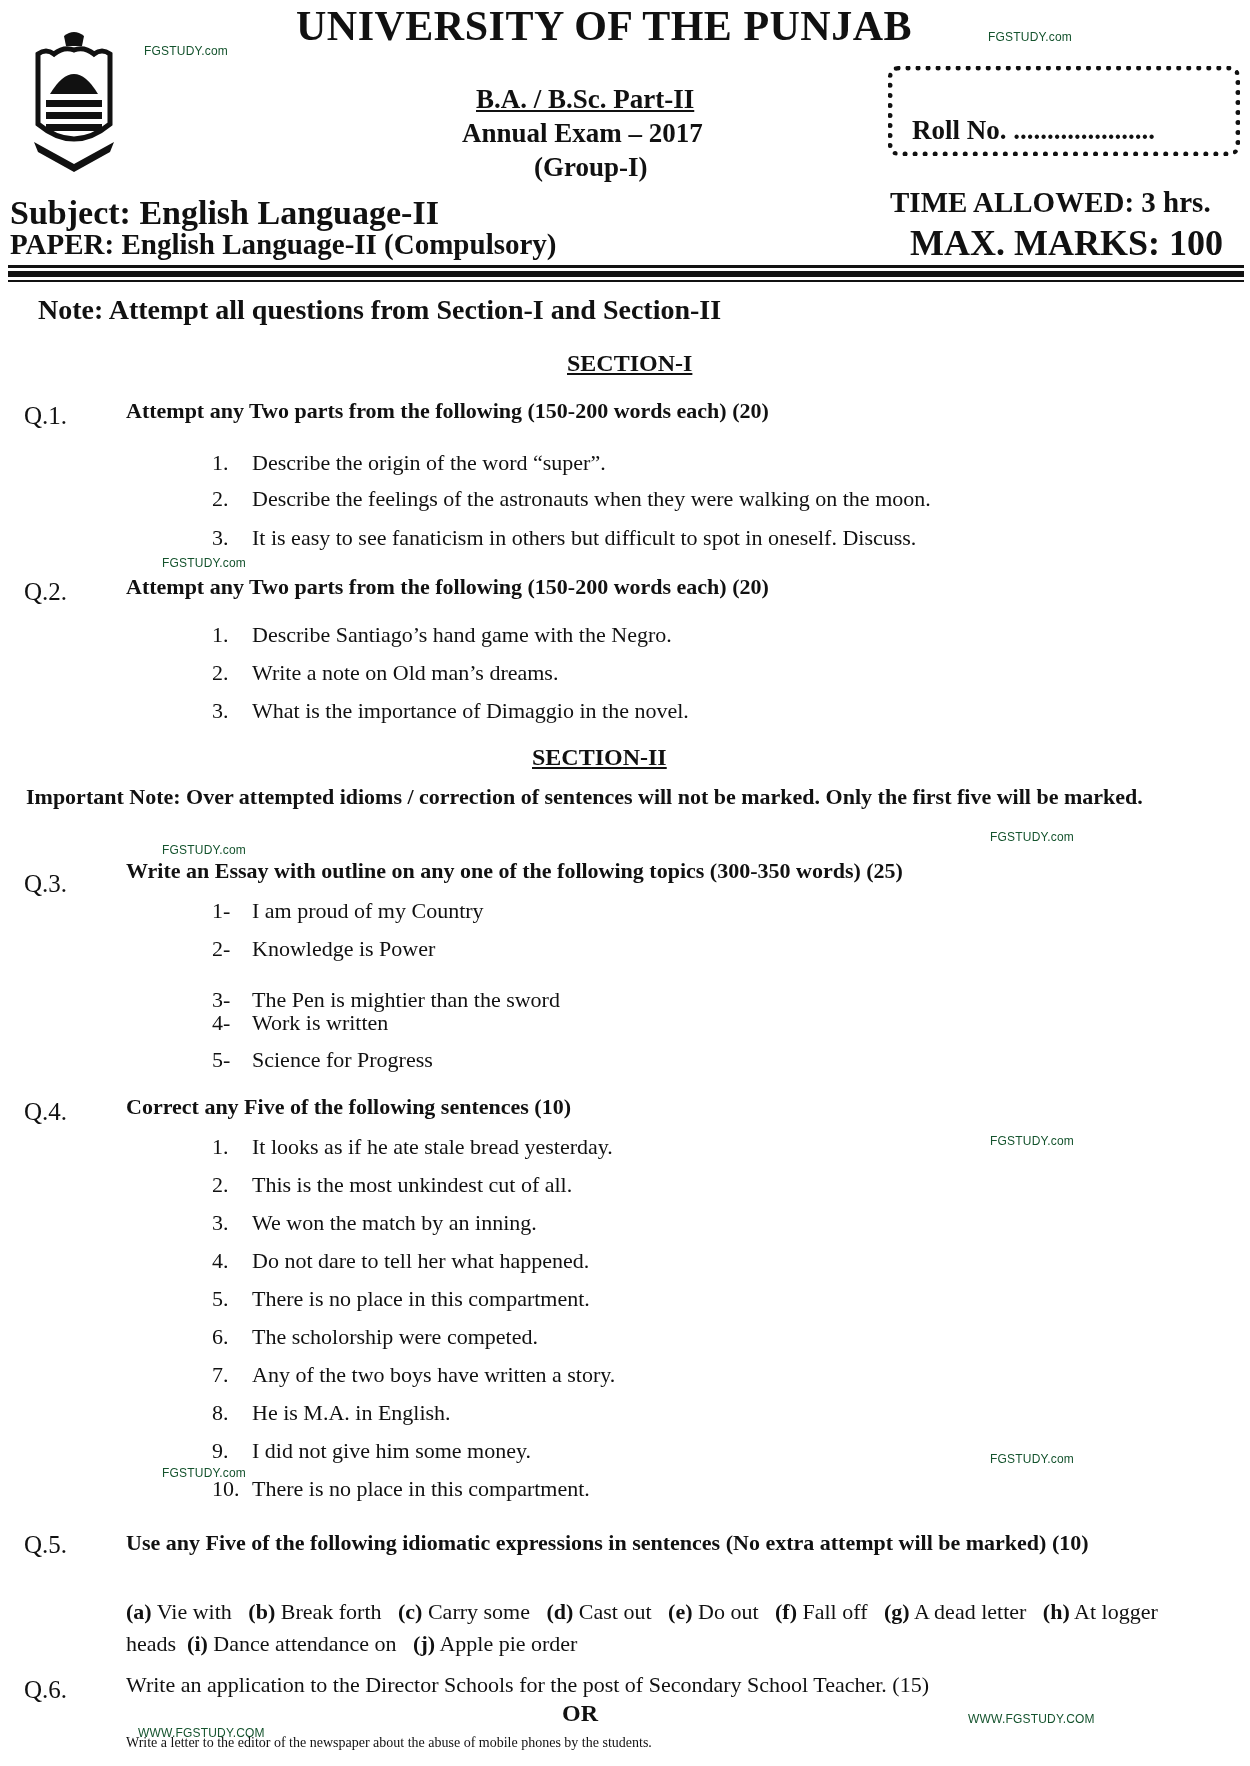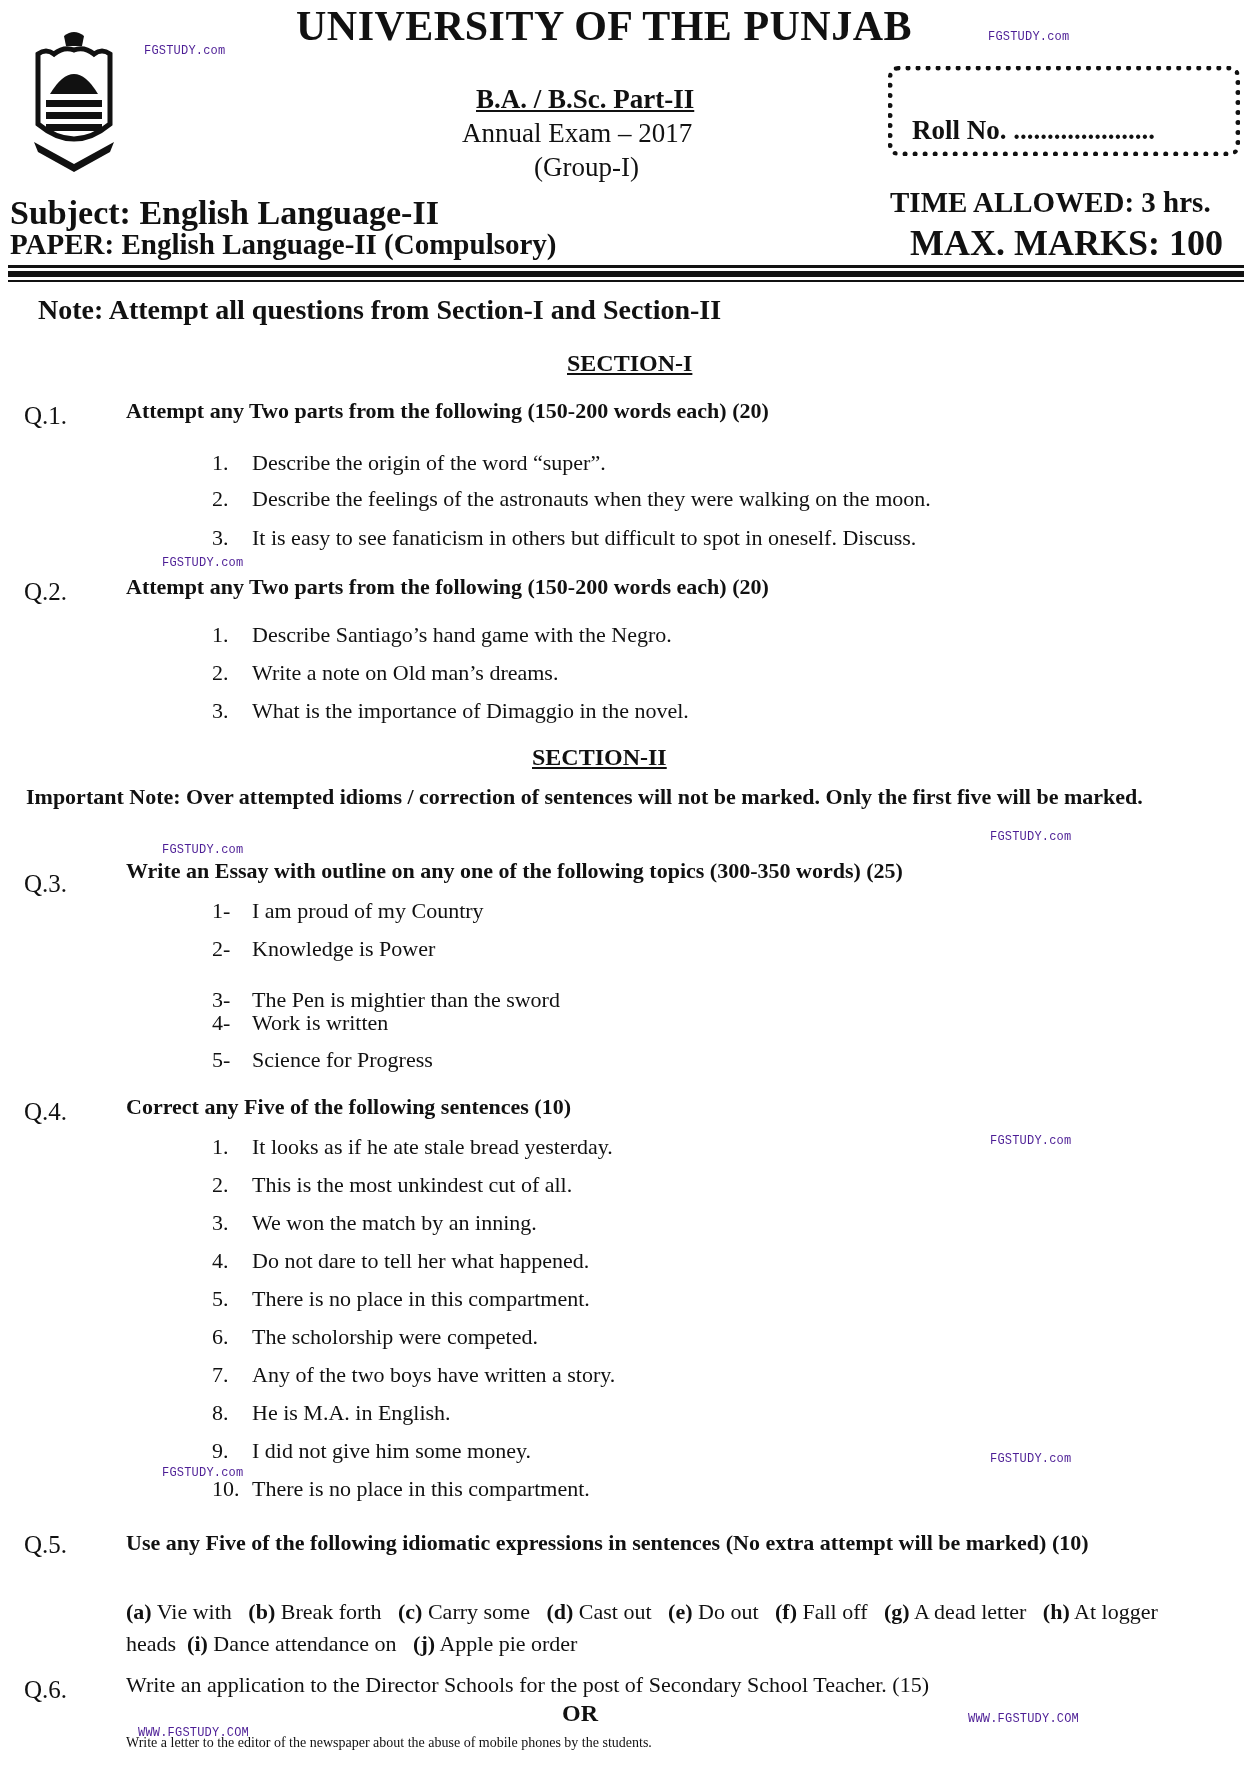--- a/index.html
+++ b/index.html
@@ -1,28 +1,28 @@
 <!DOCTYPE html>
 <html><head>
 <meta charset="utf-8">
 <style>
   html, body { margin: 0; padding: 0; background: #ffffff; }
   body {
     width: 1250px; height: 1766px; position: relative; overflow: hidden;
     font-family: "Liberation Serif", "DejaVu Serif", serif; color: #111;
   }
   .abs { position: absolute; }
-  .wm { position: absolute; font-family: Liberation Mono, monospace; font-size: 12px; color: #4c1d95; letter-spacing: 0.2px; }
+  .wm { position: absolute; font-family: Liberation Sans, sans-serif; font-size: 12px; color: #14532d; letter-spacing: 0.2px; }
 
   
   #uni-title { left: 296px; top: 2px; font-size: 42px; font-weight: bold; letter-spacing: 0.5px; }
   #crest { left: 28px; top: 30px; width: 92px; height: 150px; }
   #degree { left: 476px; top: 84px; font-size: 27px; font-weight: bold; text-decoration: underline; }
-  #exam { left: 462px; top: 118px; font-size: 27px; font-weight: normal; }
-  #group { left: 534px; top: 152px; font-size: 27px; font-weight: normal; }
+  #exam { left: 462px; top: 118px; font-size: 27px; font-weight: bold; }
+  #group { left: 534px; top: 152px; font-size: 27px; font-weight: bold; }
   #roll-box {
     left: 888px; top: 66px; width: 352px; height: 90px;
     border: 5px dotted #111; border-radius: 10px; box-sizing: border-box;
   }
   #roll-label { left: 912px; top: 115px; font-size: 27px; font-weight: bold; }
   #time { left: 890px; top: 186px; font-size: 29px; font-weight: bold; }
   #marks { left: 910px; top: 222px; font-size: 36px; font-weight: bold; }
   #subject { left: 10px; top: 194px; font-size: 34px; font-weight: bold; }
   #paper { left: 10px; top: 228px; font-size: 29px; font-weight: bold; }
   #rule { left: 8px; top: 265px; width: 1236px; height: 20px; }

